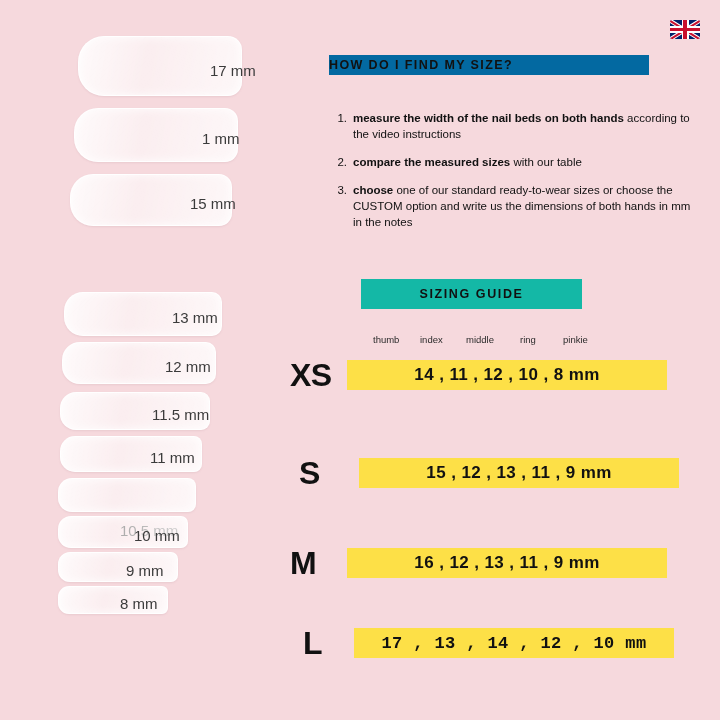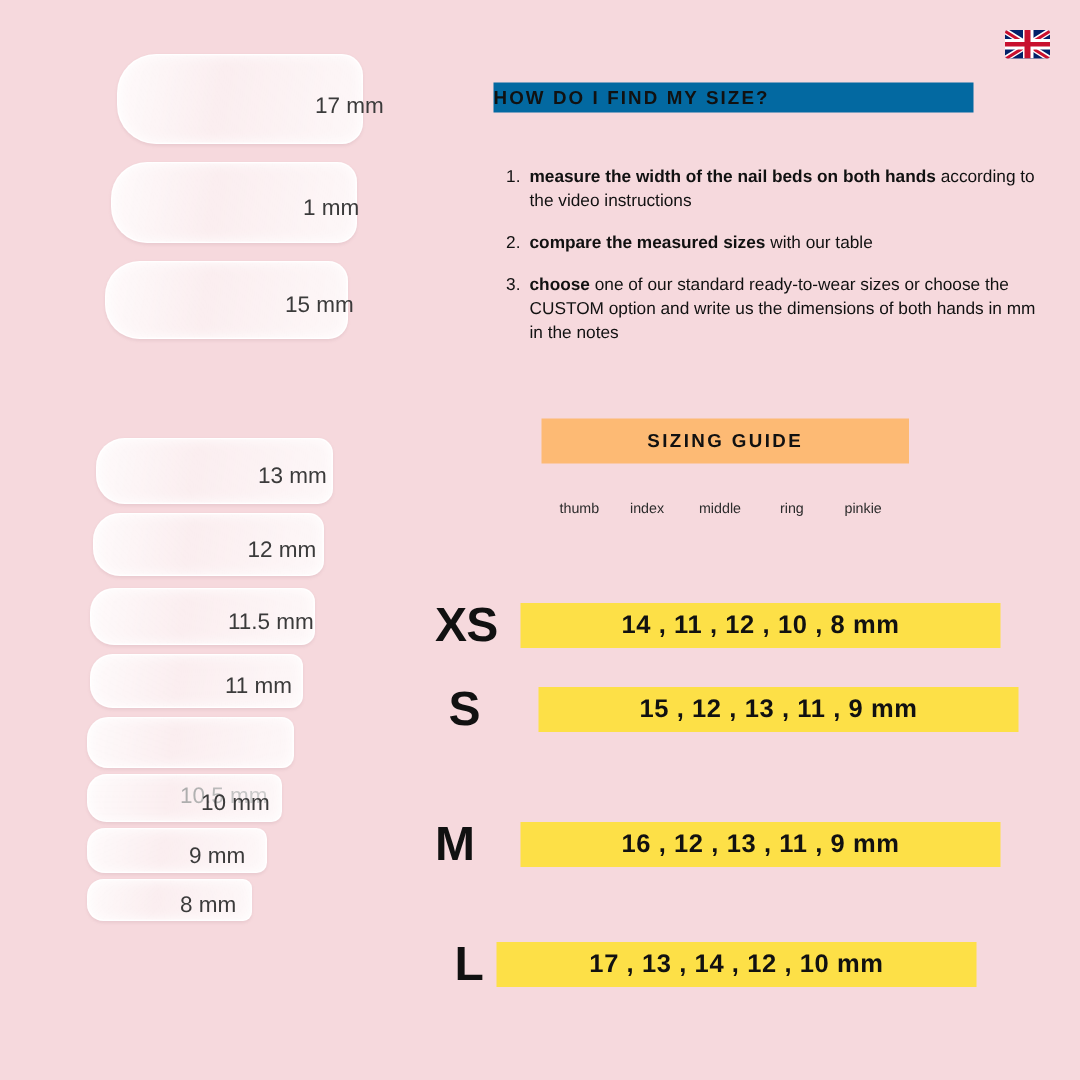--- a/index.html
+++ b/index.html
@@ -147,23 +147,23 @@
     font-size: 11.5px;
     line-height: 16px;
     color: #111;
   }
   .step-text b { font-weight: bold; }
 
   .sizing-box {
     position: absolute;
     left: 36px;
     top: 279px;
-    width: 245px;
+    width: 221px;
     height: 30px;
-    background: #fdba74;
+    background: #14b8a6;
     display: flex;
     align-items: center;
     justify-content: center;
   }
   .sizing-box span {
     font-size: 12.5px;
     font-weight: bold;
     letter-spacing: 1.6px;
     color: #111;
   }
@@ -299,34 +299,34 @@
     </div>
 
     <div class="finger-labels">
       <span style="left:0px;">thumb</span>
       <span style="left:47px;">index</span>
       <span style="left:93px;">middle</span>
       <span style="left:147px;">ring</span>
       <span style="left:190px;">pinkie</span>
     </div>
 
-    <div class="size-row" style="top:360px; left:-35px; width:380px;margin-top:42px;">
+    <div class="size-row" style="top:360px; left:-35px; width:380px;">
       <div class="size-letter" style="left:0px;">XS</div>
       <div class="size-values" style="left:57px; width:320px;">14 , 11 , 12 , 10 , 8 mm</div>
     </div>
 
     <div class="size-row" style="top:458px; left:-35px; width:380px;">
       <div class="size-letter" style="left:9px;">S</div>
       <div class="size-values" style="left:57px; width:320px;margin-left:12px;">15 , 12 , 13 , 11 , 9 mm</div>
     </div>
 
     <div class="size-row" style="top:548px; left:-35px; width:380px;">
       <div class="size-letter" style="left:0px;">M</div>
       <div class="size-values" style="left:57px; width:320px;">16 , 12 , 13 , 11 , 9 mm</div>
     </div>
 
     <div class="size-row" style="top:628px; left:-35px; width:380px;">
       <div class="size-letter" style="left:13px;">L</div>
-      <div class="size-values" style="left:41px; width:320px;">17 , 13 , 14 , 12 , 10 mm</div>
+      <div class="size-values" style="left:64px; width:320px;font-family:Liberation Mono, monospace;">17 , 13 , 14 , 12 , 10 mm</div>
     </div>
 
   </div>
 </div>
 
 </body></html>

